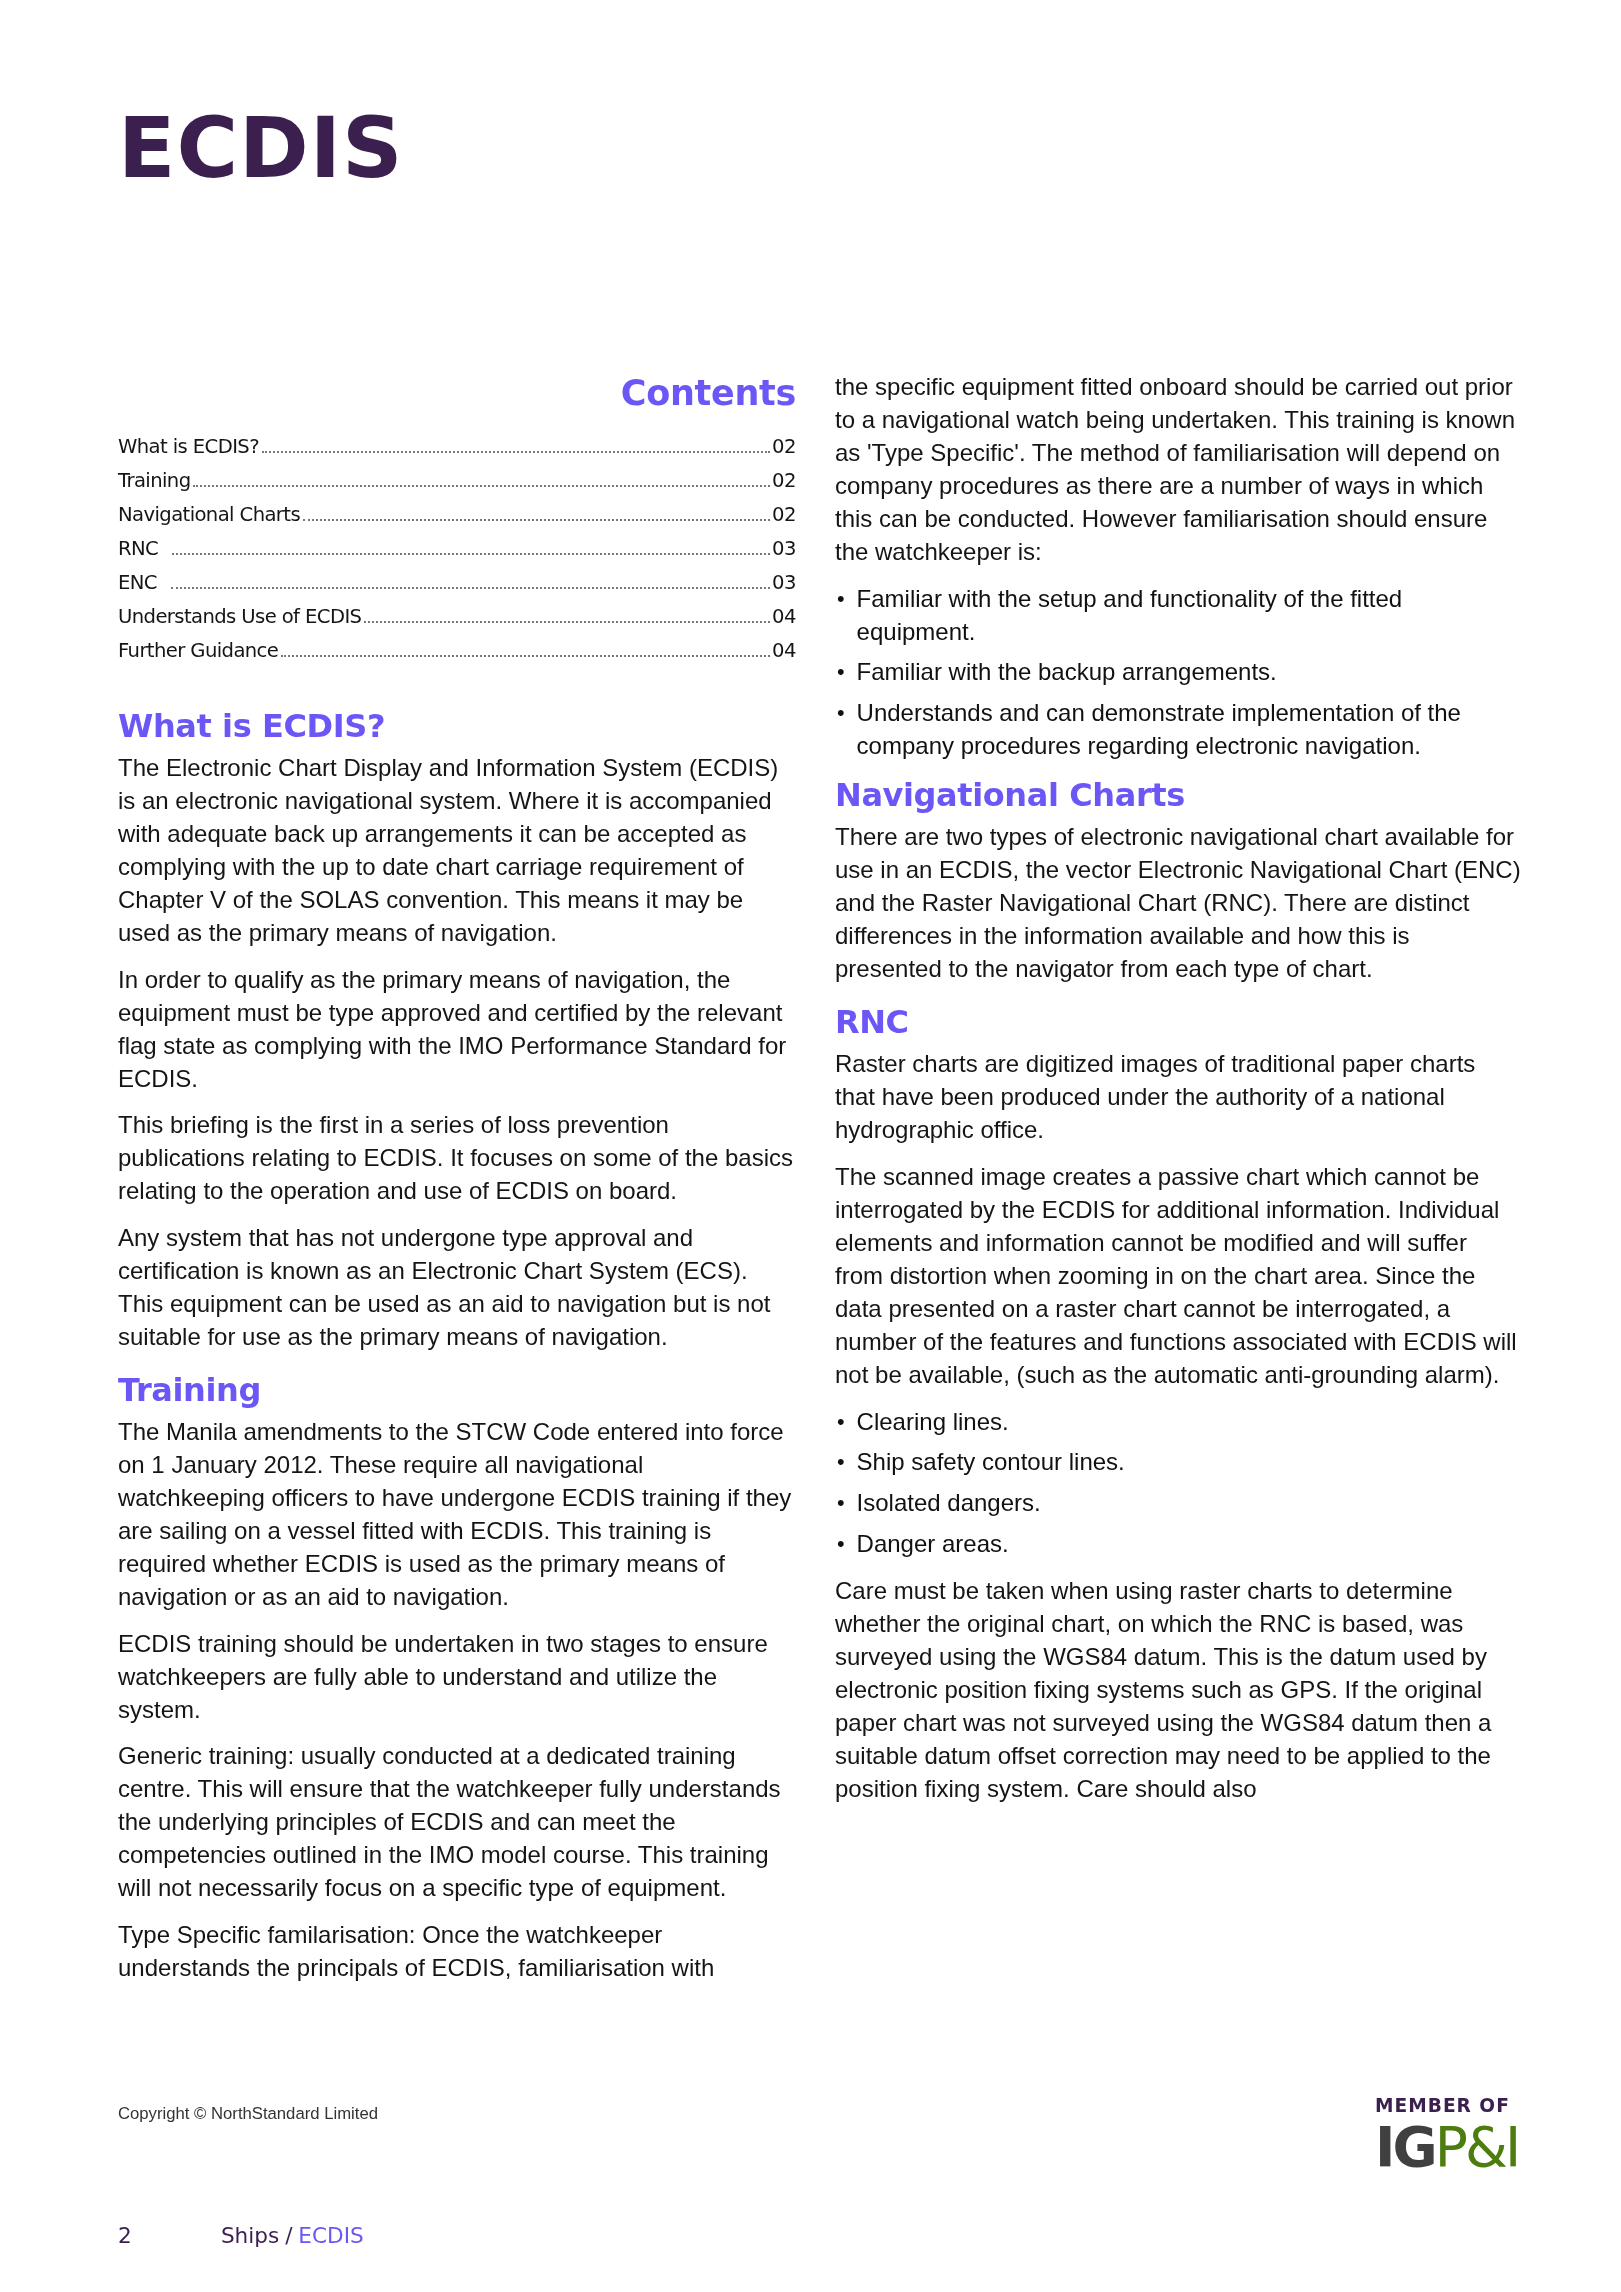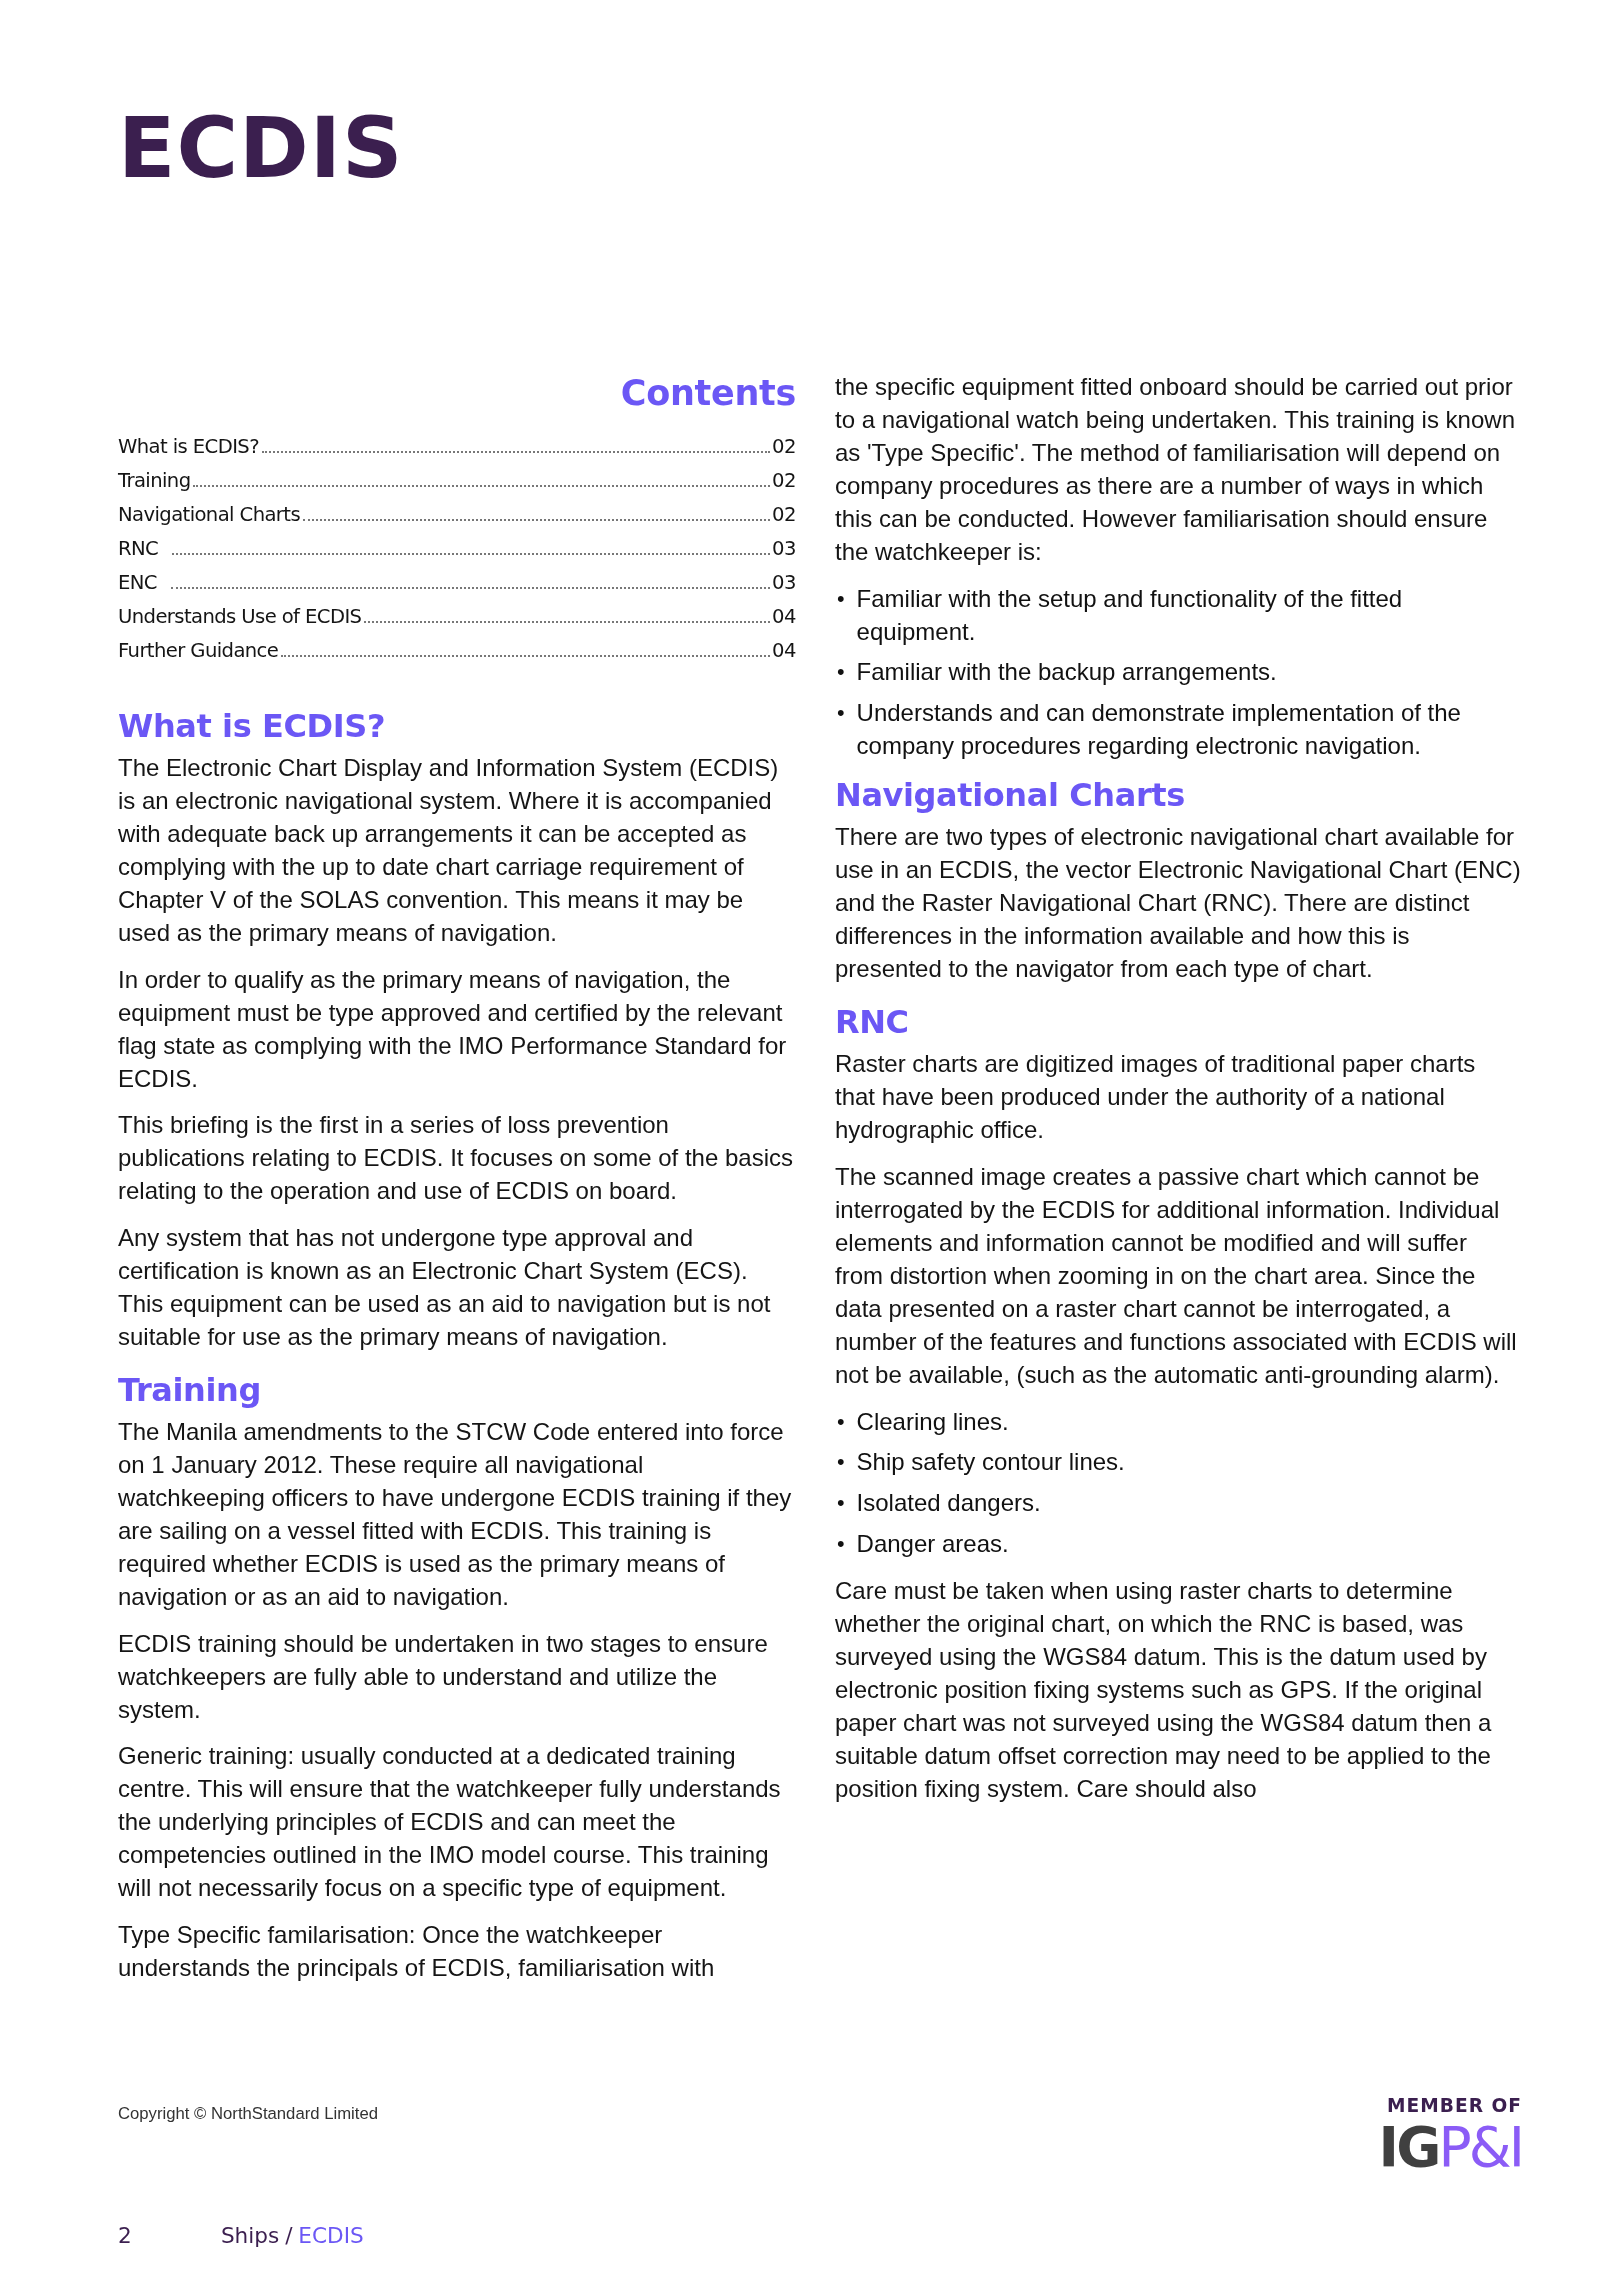--- a/index.html
+++ b/index.html
@@ -54,32 +54,32 @@
     .footer-info {
       position: absolute; left: 118px; top: 2101px;
     }
     .footer-line {
       font-size: 25.5px; color: #1a1a2e; line-height: 1.2;
     }
     .footer-link { color: #6b57f5; font-weight: bold; text-decoration: none; cursor: pointer; }
     .copyright { font-size: 16.7px; color: #333; margin-top: 3px; }
 
     .member {
-      position: absolute; left: 1375px; top: 2095px; width: 147px; text-align: right;
+      position: absolute; left: 1375px; top: 2095px; width: 147px; text-align: left;
     }
     .member-label {
       font-family: "DejaVu Sans", sans-serif; font-weight: bold; font-size: 18.6px;
       color: #3b1f4f; letter-spacing: 1px;
     }
     .igpi {
       margin-top: 3.9px; font-family: "DejaVu Sans", sans-serif; font-size: 55px;
       line-height: 1; letter-spacing: -2.9px;
     }
     .igpi .ig { color: #404040; font-weight: bold; }
-    .igpi .pi { color: #8b5cf6; }
+    .igpi .pi { color: #4d7c0f; }
 
     .page-footer {
       position: absolute; left: 118px; top: 2223px; font-family: "DejaVu Sans", sans-serif;
       font-size: 21.6px; color: #3b1f4f;
     }
     .page-number { display: inline-block; width: 96px; }
     .crumb-sep { margin: 0 5.9px; }
     .crumb-current { color: #6b57f5; }
   </style>
 </head>

